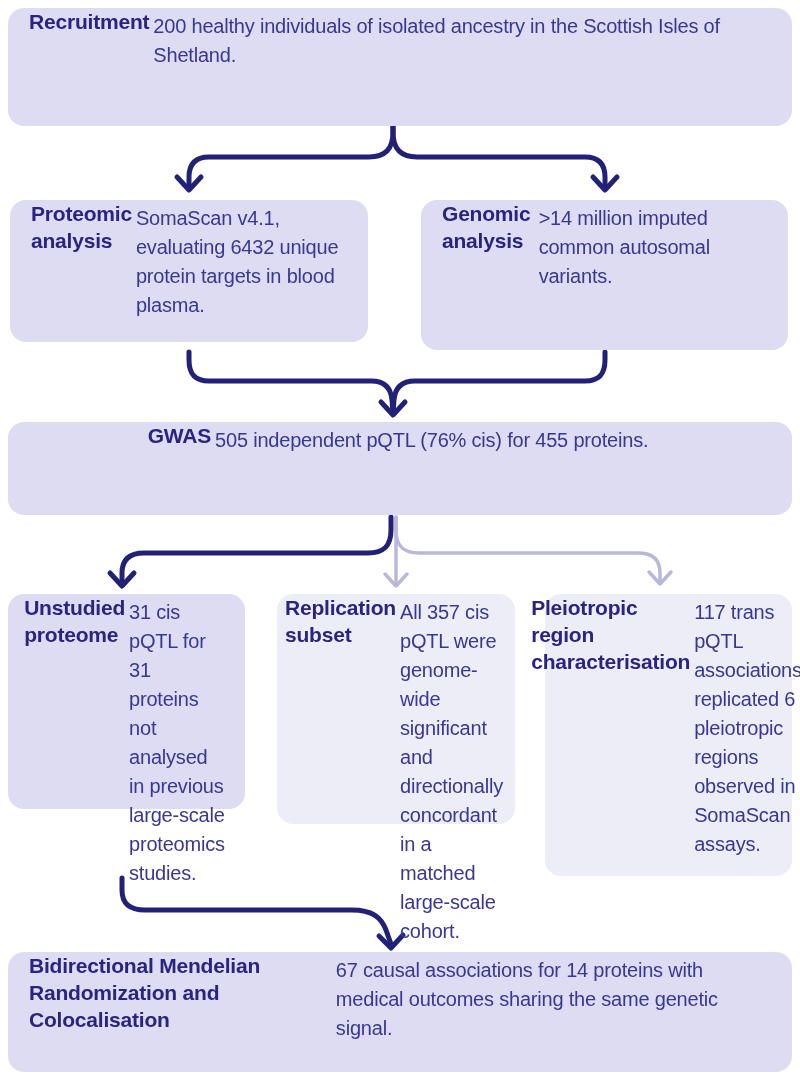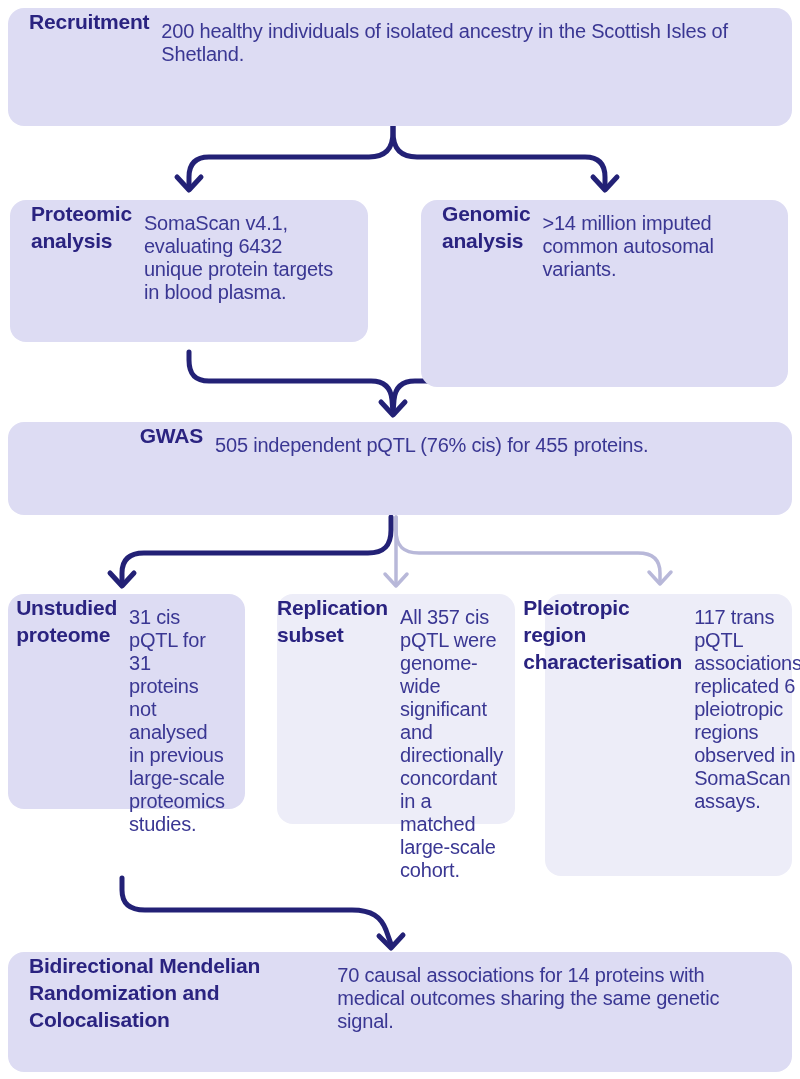--- a/index.html
+++ b/index.html
@@ -21,37 +21,37 @@
   }
   .fill-primary   { background:#dddcf3; }
   .fill-secondary { background:#ededf8; }
   .box h2 {
     margin:0 0 7px 0;
     font-size:21px; font-weight:bold; line-height:27px;
     letter-spacing:-0.2px;
     color:#2a2380;
   }
   .box p {
-    margin:12px;
-    font-size:20px; line-height:23px;
+    margin:4px;
+    font-size:20px; line-height:29px;
     letter-spacing:-0.2px;
     color:#3a3793;
   }
   
   #box-recruitment p  { max-width:620px; }
   #box-proteomic p    { max-width:270px; }
   #box-genomic p      { max-width:280px; }
   #box-mr p           { max-width:660px; }
   #box-unstudied h2,  #box-unstudied p   { max-width:175px; }
   #box-replication h2,#box-replication p { max-width:178px; }
   #box-pleiotropic h2,#box-pleiotropic p { max-width:175px; }
 
   #box-recruitment { left:8px;   top:8px;   width:784px; height:118px; }
   #box-proteomic   { left:10px;  top:200px; width:358px; height:142px; }
-  #box-genomic     { left:421px; top:200px; width:367px; height:187px; }
+  #box-genomic     { left:421px; top:200px; width:367px; height:150px; }
   #box-gwas        { left:8px;   top:422px; width:784px; height:93px;  }
   #box-unstudied   { left:8px;   top:594px; width:237px; height:215px; }
   #box-replication { left:277px; top:594px; width:238px; height:230px; }
   #box-pleiotropic { left:545px; top:594px; width:247px; height:282px; }
   #box-mr          { left:8px;   top:952px; width:784px; height:120px; }
 
   .arrow-dark  { stroke:#232176; stroke-width:5;   fill:none; stroke-linecap:round; stroke-linejoin:round; }
   .arrow-light { stroke:#b8b8d9; stroke-width:3.5; fill:none; stroke-linecap:round; stroke-linejoin:round; }
 </style>
 </head>
@@ -126,16 +126,16 @@
     <p>All 357 cis pQTL were genome-wide significant and directionally concordant in a matched large-scale cohort.</p>
   </div>
 
   <div class="box fill-secondary" id="box-pleiotropic">
     <h2>Pleiotropic region characterisation</h2>
     <p>117 trans pQTL associations replicated 6 pleiotropic regions observed in SomaScan assays.</p>
   </div>
 
   <div class="box fill-primary" id="box-mr">
     <h2>Bidirectional Mendelian Randomization and Colocalisation</h2>
-    <p>70 causal associations for 14 proteins with medical outcomes sharing the same genetic signal.</p>
+    <p>67 causal associations for 14 proteins with medical outcomes sharing the same genetic signal.</p>
   </div>
 
 </div>
 
 </body></html>

